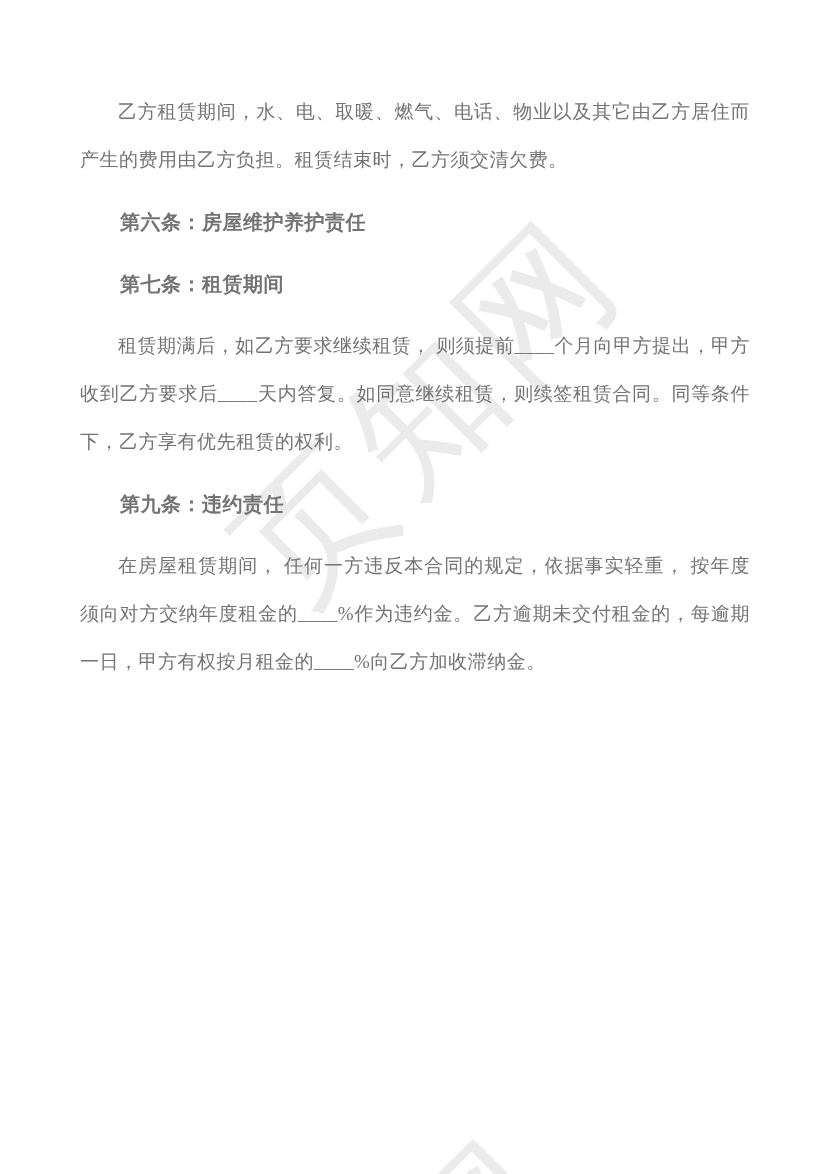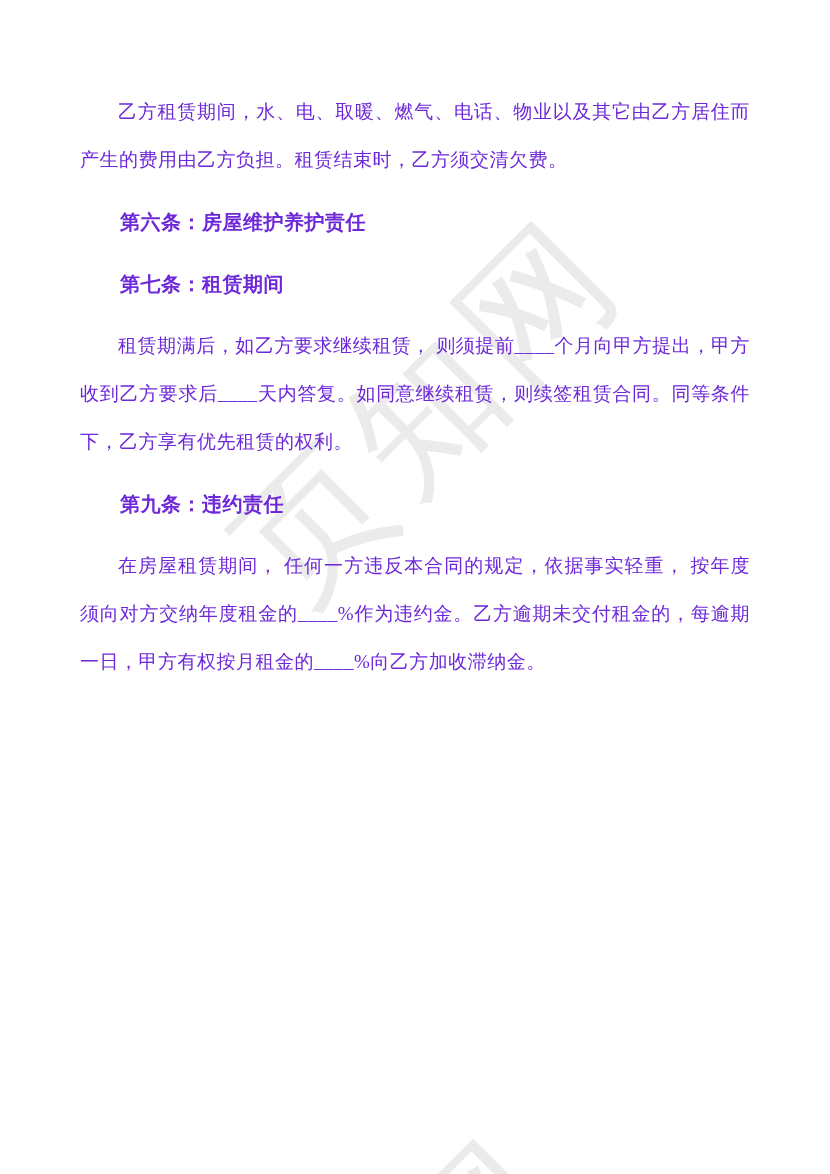--- a/index.html
+++ b/index.html
@@ -40,21 +40,21 @@
   .wm-center { left: 430px; top: 412px; }
   .wm-bottom { left: 372px; top: 1330px; }
 
   
   .content {
     position: absolute;
     left: 80px;
     top: 88px;
     width: 670px;
     z-index: 1;
-    color: #6d28d9;
+    color: #737373;
   }
 
   .para {
     font-size: 19px;
     line-height: 48px;
     text-align: justify;
     text-indent: 2em;
     margin-bottom: 14px;
     letter-spacing: 0.5px;
   }

